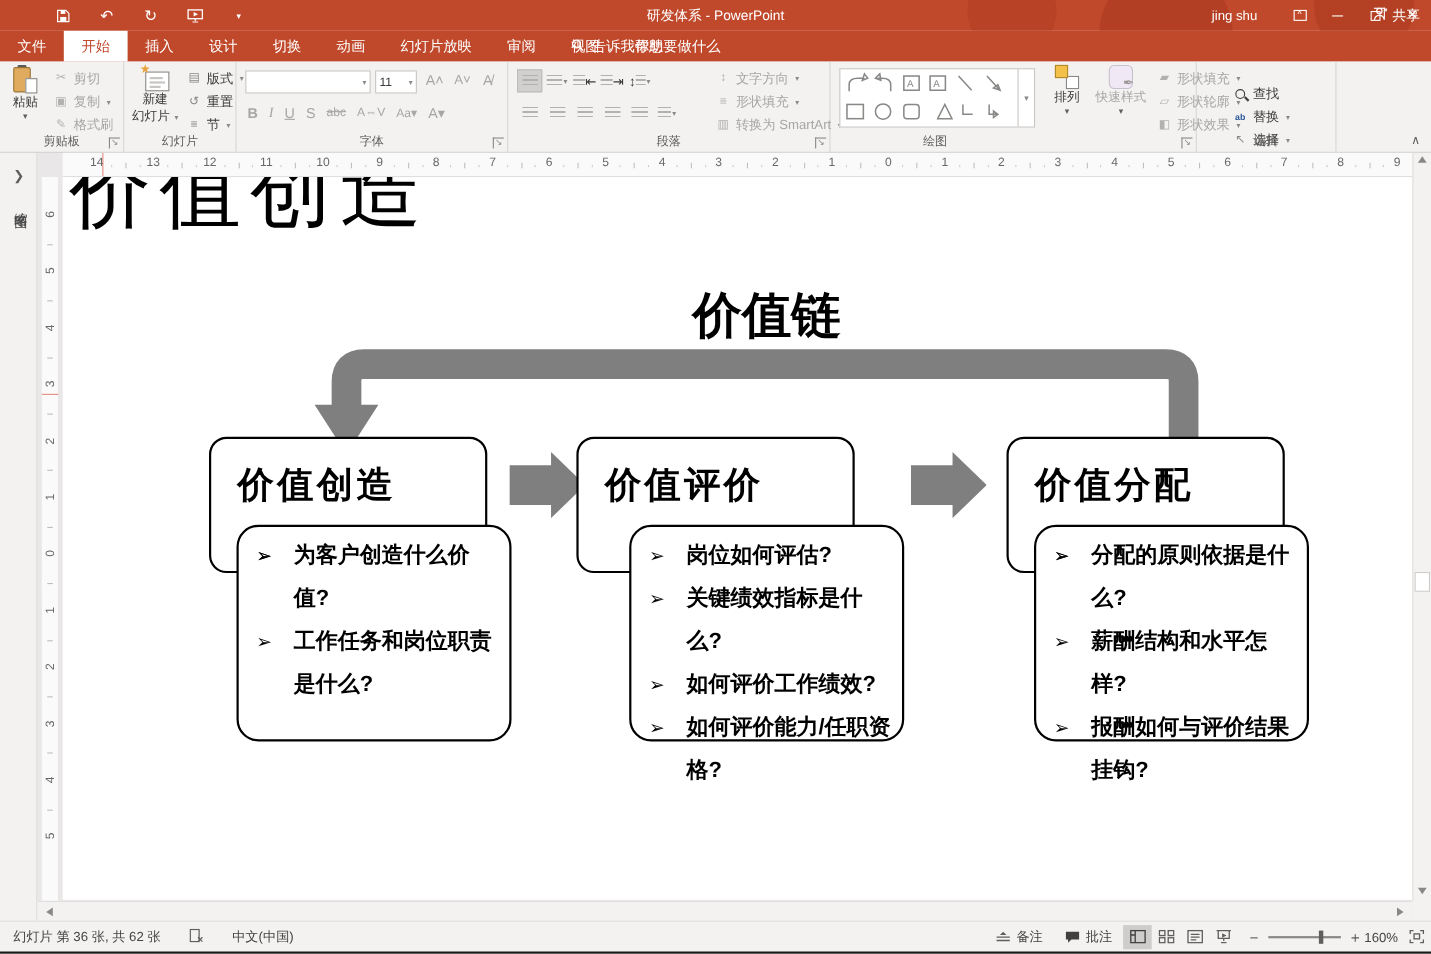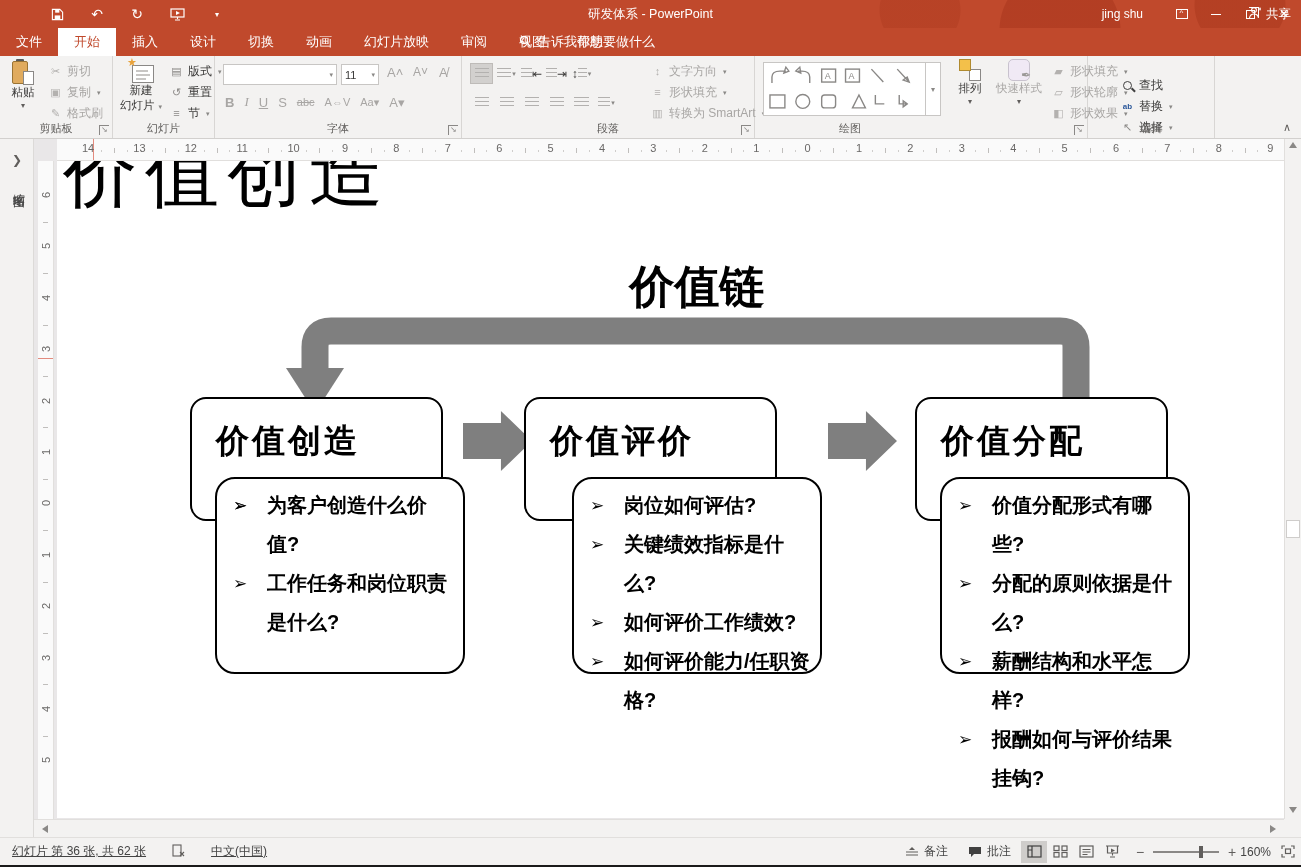--- a/index.html
+++ b/index.html
@@ -117,21 +117,21 @@
   .vs-thumb { position:absolute; left:1px; top:381px; width:14px; height:18px; background:#fff; border:1px solid #cfcdcb; }
   .hscroll { position:absolute; left:34px; right:17px; bottom:0; height:18px; background:#f3f2f1; border-top:1px solid #e1dfdd; }
   .hs-left { position:absolute; left:8px; top:5px; width:0; height:0; border-top:4px solid transparent; border-bottom:4px solid transparent; border-right:6px solid #8a8886; }
   .hs-right { position:absolute; right:8px; top:5px; width:0; height:0; border-top:4px solid transparent; border-bottom:4px solid transparent; border-left:6px solid #8a8886; }
   .corner { position:absolute; right:0; bottom:0; width:17px; height:18px; background:#f3f2f1; }
 
   
   .statusbar { position:absolute; left:0; top:837px; width:1301px; height:30px; background:#f3f2f1;
     border-top:1px solid #e1dfdd; border-bottom:2px solid #1a1a1a; font-size:12px; color:#444;
     display:flex; align-items:center; }
-  .sb-left { display:flex; align-items:center; gap:26px; padding-left:12px;text-decoration:underline; }
+  .sb-left { display:flex; align-items:center; gap:26px; padding-left:12px; }
   .sb-right { position:absolute; right:6px; display:flex; align-items:center; }
   .sb-item { display:flex; align-items:center; gap:5px; padding:0 10px; }
   .viewbtn { width:26px; height:22px; display:flex; align-items:center; justify-content:center; }
   .viewbtn.active { background:#cfcdcb; }
   .zoomctl { display:flex; align-items:center; gap:8px; margin-left:10px; }
   .zminus,.zplus { color:#605e5c; font-size:14px; width:10px; text-align:center; }
   .ztrack { position:relative; width:66px; height:2px; background:#8a8886; }
   .ztrack .zthumb { position:absolute; left:46px; top:-5px; width:4px; height:12px; background:#605e5c; }
   .zlevel { width:34px; text-align:right; }
   .fiticon { margin-left:10px; display:flex; }
@@ -577,21 +577,21 @@
       </div>
       <div class="tbox" style="left: 467px;">价值评价</div>
       <div class="qbox" style="left: 515px;">
         <div class="qitem"><span class="bullet">➢</span><span>岗位如何评估?</span></div>
         <div class="qitem"><span class="bullet">➢</span><span>关键绩效指标是什么?</span></div>
         <div class="qitem"><span class="bullet">➢</span><span>如何评价工作绩效?</span></div>
         <div class="qitem"><span class="bullet">➢</span><span>如何评价能力/任职资格?</span></div>
       </div>
       <div class="tbox" style="left: 858px;">价值分配</div>
       <div class="qbox" style="left: 883px;">
-        <div class="qitem"><span class="bullet">➢</span><span>价值分配形式有哪些?</span></div>
+        <div class="qitem"><span class="bullet">➢</span></div>
         <div class="qitem"><span class="bullet">➢</span><span>分配的原则依据是什么?</span></div>
         <div class="qitem"><span class="bullet">➢</span><span>薪酬结构和水平怎样?</span></div>
         <div class="qitem"><span class="bullet">➢</span><span>报酬如何与评价结果挂钩?</span></div>
       </div>
     </div>
 
   <div class="vscroll">
     <span class="vs-up"></span>
     <span class="vs-thumb"></span>
     <span class="vs-dn"></span>

